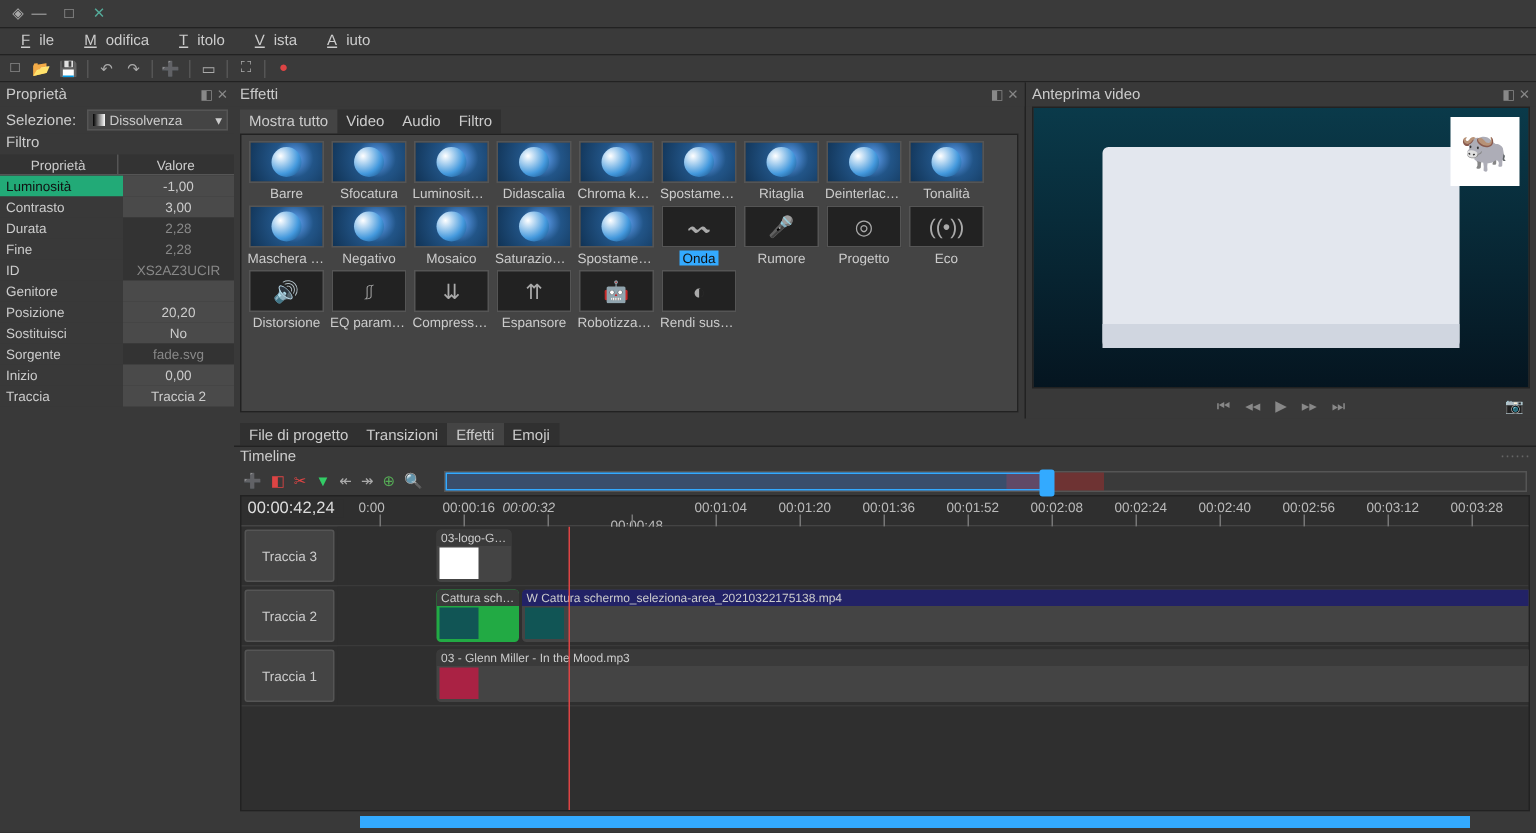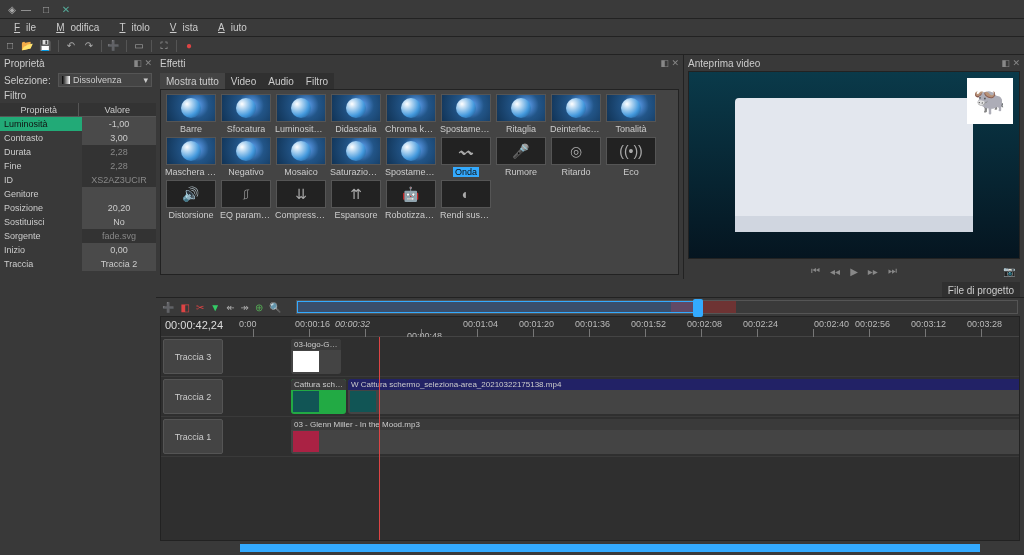--- a/index.html
+++ b/index.html
@@ -56,21 +56,21 @@
 .eff-label.sel { background:#3af; color:#111; padding: 0 2px; }
 
 .preview-panel { width: 340px; display: flex; flex-direction: column; background: #393939; }
 .preview-body { flex: 1; margin: 0 4px 4px 4px; background: linear-gradient(180deg, #0a3a4a 0%, #051520 100%); border: 1px solid #222; position: relative; overflow: hidden; display:flex; align-items:center; justify-content:center;}
 .win-screen { width:72%; height:72%; background:#e3e7ee; border-radius:4px; position:relative; }
 .win-screen::after { content:""; position:absolute; bottom:0; left:0; right:0; height:16px; background:#d0d6e0; }
 .gnu-box { position:absolute; top:6px; right:6px; width:46px; height:46px; background:#fff; display:flex; align-items:center; justify-content:center; font-size:26px; }
 .preview-controls { height: 16px; display:flex; align-items:center; justify-content:center; gap:10px; color:#888; font-size:10px; }
 .preview-controls .snap-btn { position:absolute; right:8px; }
 
-.tabs-row { height: 18px; display: flex; align-items: flex-end; padding: 3px 4px 0 4px; flex-direction: column; }
+.tabs-row { height: 18px; display: flex; align-items: flex-start; padding: 3px 4px 0 4px; }
 .ptab { padding: 3px 6px; font-size: 10px; background: #303030; cursor: pointer; }
 .ptab.active { background: #444; }
 
 .timeline-panel { flex: 1; display: flex; flex-direction: column; background: #393939; border-top:1px solid #222; }
 .timeline-header { height: 14px; padding: 0 4px; font-size: 10px; line-height: 14px; display:flex; justify-content:space-between; }
 .drag-dots { color:#666; }
 .tl-toolbar { height: 18px; display:flex; align-items:center; padding: 0 6px; gap: 6px; background:#393939; position:relative; }
 .tl-btn { font-size:10px; color:#aaa; cursor:pointer; }
 .tl-slider { flex:1; height:14px; background:#3a3a3a; position:relative; margin-left:8px; border:1px solid #555; }
 .tl-slider .range-a { position:absolute; top:0; bottom:0; background:rgba(210,40,40,0.35); }
@@ -311,21 +311,21 @@
               <div class="eff-item">
                 <div class="eff-thumb dark">〰</div>
                 <div class="eff-label sel">Onda</div>
               </div>
               <div class="eff-item">
                 <div class="eff-thumb dark">🎤</div>
                 <div class="eff-label">Rumore</div>
               </div>
               <div class="eff-item">
                 <div class="eff-thumb dark">◎</div>
-                <div class="eff-label">Ritardo</div>
+                <div class="eff-label">Progetto</div>
               </div>
               <div class="eff-item">
                 <div class="eff-thumb dark">((•))</div>
                 <div class="eff-label">Eco</div>
               </div>
               <div class="eff-item">
                 <div class="eff-thumb dark">🔊</div>
                 <div class="eff-label">Distorsione</div>
               </div>
               <div class="eff-item">
@@ -373,20 +373,24 @@
     </div>
 
     <div class="tabs-row" id="project-tabs">
         <span class="ptab">File di progetto</span>
         <span class="ptab">Transizioni</span>
         <span class="ptab active">Effetti</span>
         <span class="ptab">Emoji</span>
       </div>
 
     <div class="timeline-panel">
+      <div class="timeline-header">
+        <span>Timeline</span>
+        <span class="drag-dots">⋯⋯</span>
+      </div>
       <div class="tl-toolbar">
         <span class="tl-btn">➕</span>
         <span class="tl-btn" style="color:#d44">◧</span>
         <span class="tl-btn" style="color:#d44">✂</span>
         <span class="tl-btn" style="color:#3c6">▼</span>
         <span class="tl-btn">↞</span>
         <span class="tl-btn">↠</span>
         <span class="tl-btn" style="color:#5a5">⊕</span>
         <span class="tl-btn">🔍</span>
         <div class="tl-slider">
@@ -411,21 +415,21 @@
             <span class="time-label" style="left: 358px;">00:01:20</span>
             <span class="tick" style="left: 372px;"></span>
             <span class="time-label" style="left: 414px;">00:01:36</span>
             <span class="tick" style="left: 428px;"></span>
             <span class="time-label" style="left: 470px;">00:01:52</span>
             <span class="tick" style="left: 484px;"></span>
             <span class="time-label" style="left: 526px;">00:02:08</span>
             <span class="tick" style="left: 540px;"></span>
             <span class="time-label" style="left: 582px;">00:02:24</span>
             <span class="tick" style="left: 596px;"></span>
-            <span class="time-label" style="left: 653px;">00:02:40</span>
+            <span class="time-label" style="left: 638px;">00:02:40</span>
             <span class="tick" style="left: 652px;"></span>
             <span class="time-label" style="left: 694px;">00:02:56</span>
             <span class="tick" style="left: 708px;"></span>
             <span class="time-label" style="left: 750px;">00:03:12</span>
             <span class="tick" style="left: 764px;"></span>
             <span class="time-label" style="left: 806px;">00:03:28</span>
             <span class="tick" style="left: 820px;"></span>
           </div>
         <div class="tracks" id="tracks">
 

